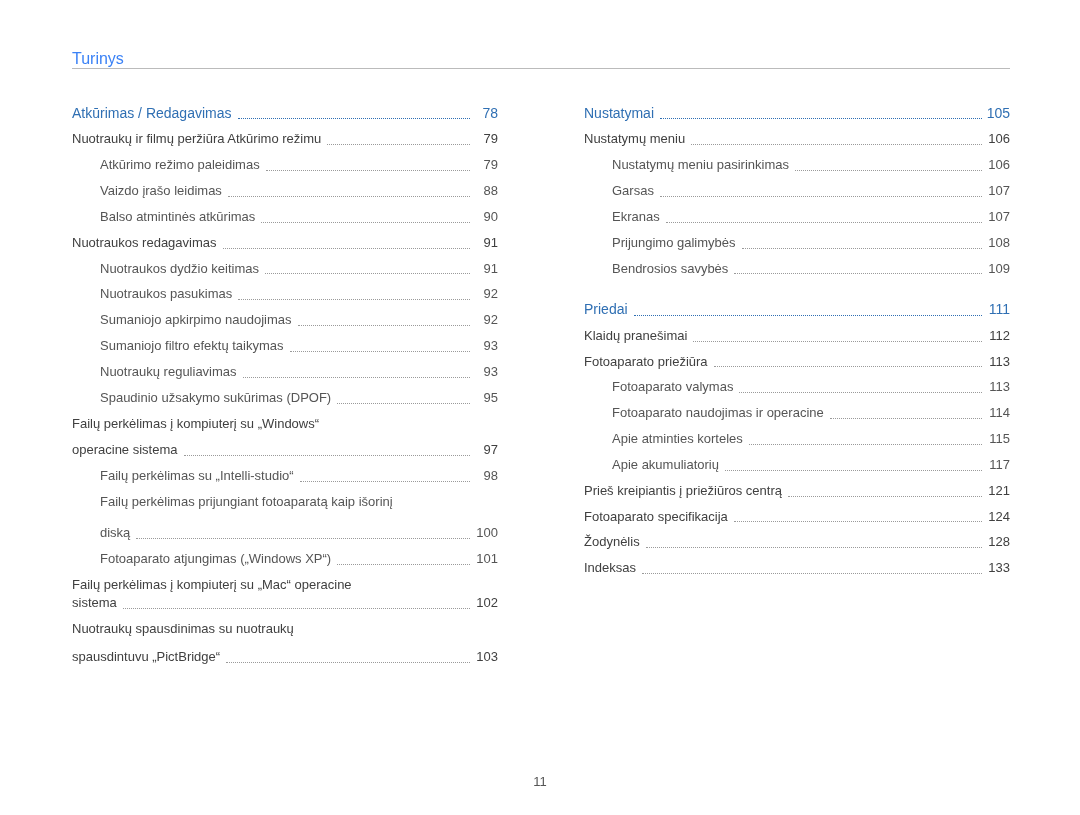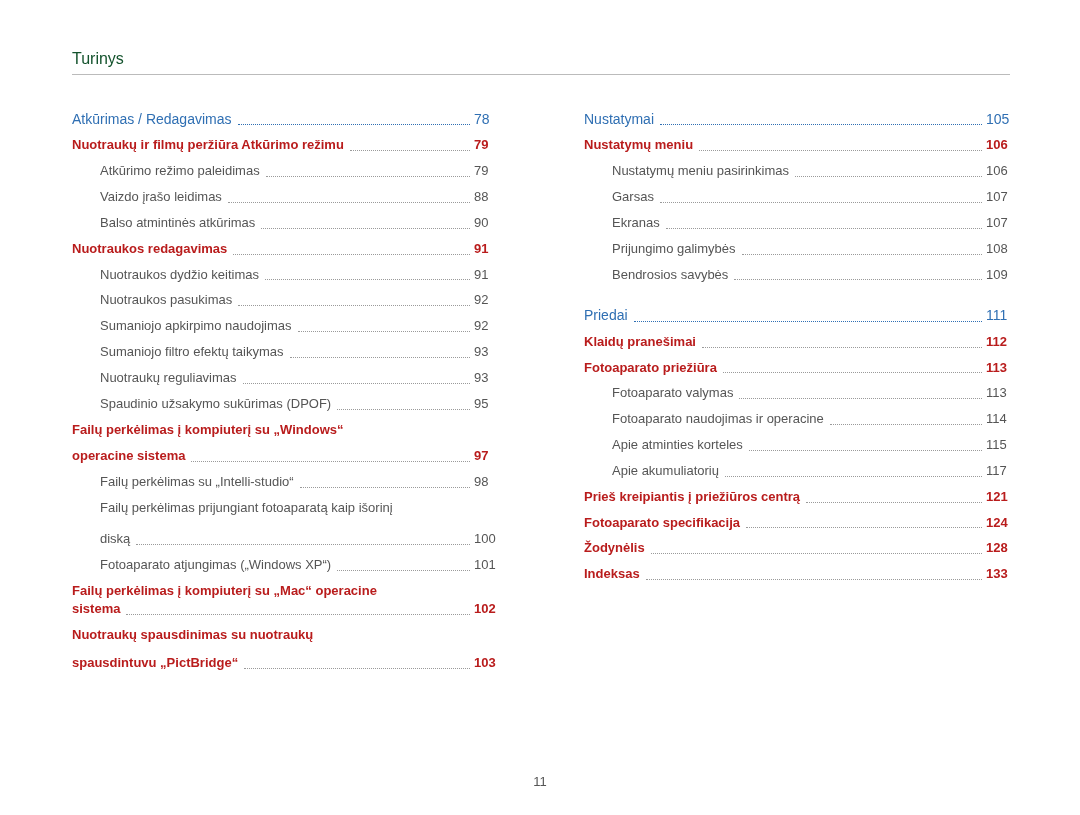--- a/index.html
+++ b/index.html
@@ -1,26 +1,26 @@
 <!DOCTYPE html>
 <html><head>
 <meta charset="utf-8">
 <style>
   html,body{margin:0;padding:0;background:#fff;font-family:Arial,Helvetica,sans-serif;color:#4a4a4a}
   .page{width:1080px;height:815px;box-sizing:border-box;padding:50px 70px 0 72px;position:relative}
-  .title{color:#14532d;font-size:16px;border-bottom:1px solid #bbb;padding-bottom:6px;margin-bottom:34px}
+  .title{color:#3b82f6;font-size:16px;border-bottom:1px solid #bbb;margin-bottom:34px}
   .cols{display:flex;gap:86px}
   .col{flex:1;min-width:0}
   .row{display:flex;align-items:flex-end;margin:0 0 7px 0;font-size:13px;line-height:1.45}
   .label{flex:0 1 auto}
   .dots{flex:1 1 auto;border-bottom:1.4px dotted #9a9a9a;margin:0 4px 4px 6px;min-width:8px}
-  .pg{flex:0 0 auto;min-width:24px;}
+  .pg{flex:0 0 auto;min-width:24px;text-align:right}
   .section{color:#2f6fb3;font-size:14px}
   .section .dots{border-bottom-color:#2f6fb3}
-  .bold{font-weight:bold;color:#b91c1c}
+  .bold{font-weight:normal;color:#404040}
   .sub{padding-left:28px;color:#555}
   .pagenum{position:absolute;bottom:26px;left:0;right:0;text-align:center;font-size:13px;color:#555}
 </style>
 </head>
 <body>
 
 <div class="page">
   <div class="title">Turinys</div>
 
   <div class="cols">

